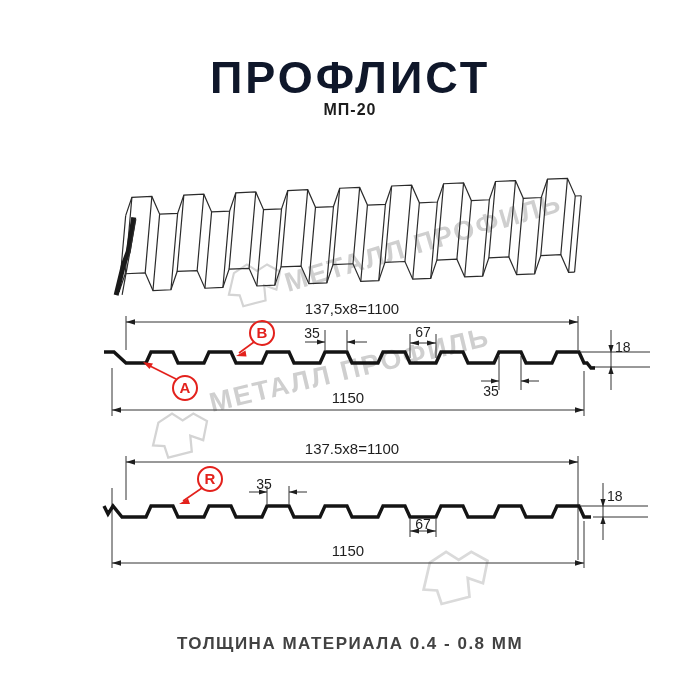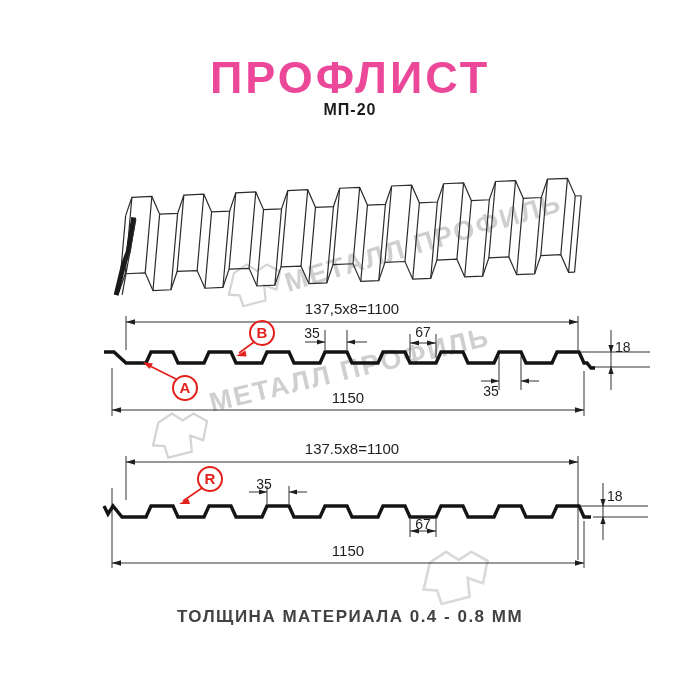--- a/index.html
+++ b/index.html
@@ -1,22 +1,22 @@
 <!DOCTYPE html>
 <html><head>
 <meta charset="utf-8">
 <style>
   html,body{margin:0;padding:0;background:#ffffff;}
   .page{position:relative;width:700px;height:700px;background:#fff;overflow:hidden;
         font-family:"Liberation Sans",sans-serif;}
   .title{position:absolute;left:0;top:52px;width:700px;text-align:center;
-         font-size:45px;font-weight:bold;letter-spacing:3px;color:#ec4899;}
+         font-size:45px;font-weight:bold;letter-spacing:3px;color:#0f172a;}
   .subtitle{position:absolute;left:0;top:101px;width:700px;text-align:center;
             font-size:16px;font-weight:bold;letter-spacing:1px;color:#1c1c1c;}
-  .footer{position:absolute;left:0;top:607px;width:700px;text-align:center;
+  .footer{position:absolute;left:0;top:634px;width:700px;text-align:center;
           font-size:17px;font-weight:bold;letter-spacing:1.5px;color:#424242;}
   svg{position:absolute;left:0;top:0;}
   .dimtxt{font-family:"Liberation Sans",sans-serif;font-size:14px;fill:#1e1e1e;}
   .dimtxt-lg{font-family:"Liberation Sans",sans-serif;font-size:15px;fill:#1e1e1e;}
   .redtxt{font-family:"Liberation Sans",sans-serif;font-size:15px;font-weight:bold;fill:#e3211c;}
   .wmtxt{font-family:"Liberation Sans",sans-serif;font-size:27px;font-weight:bold;
          letter-spacing:2px;fill:#cfcfcf;}
 </style>
 </head>
 <body>

